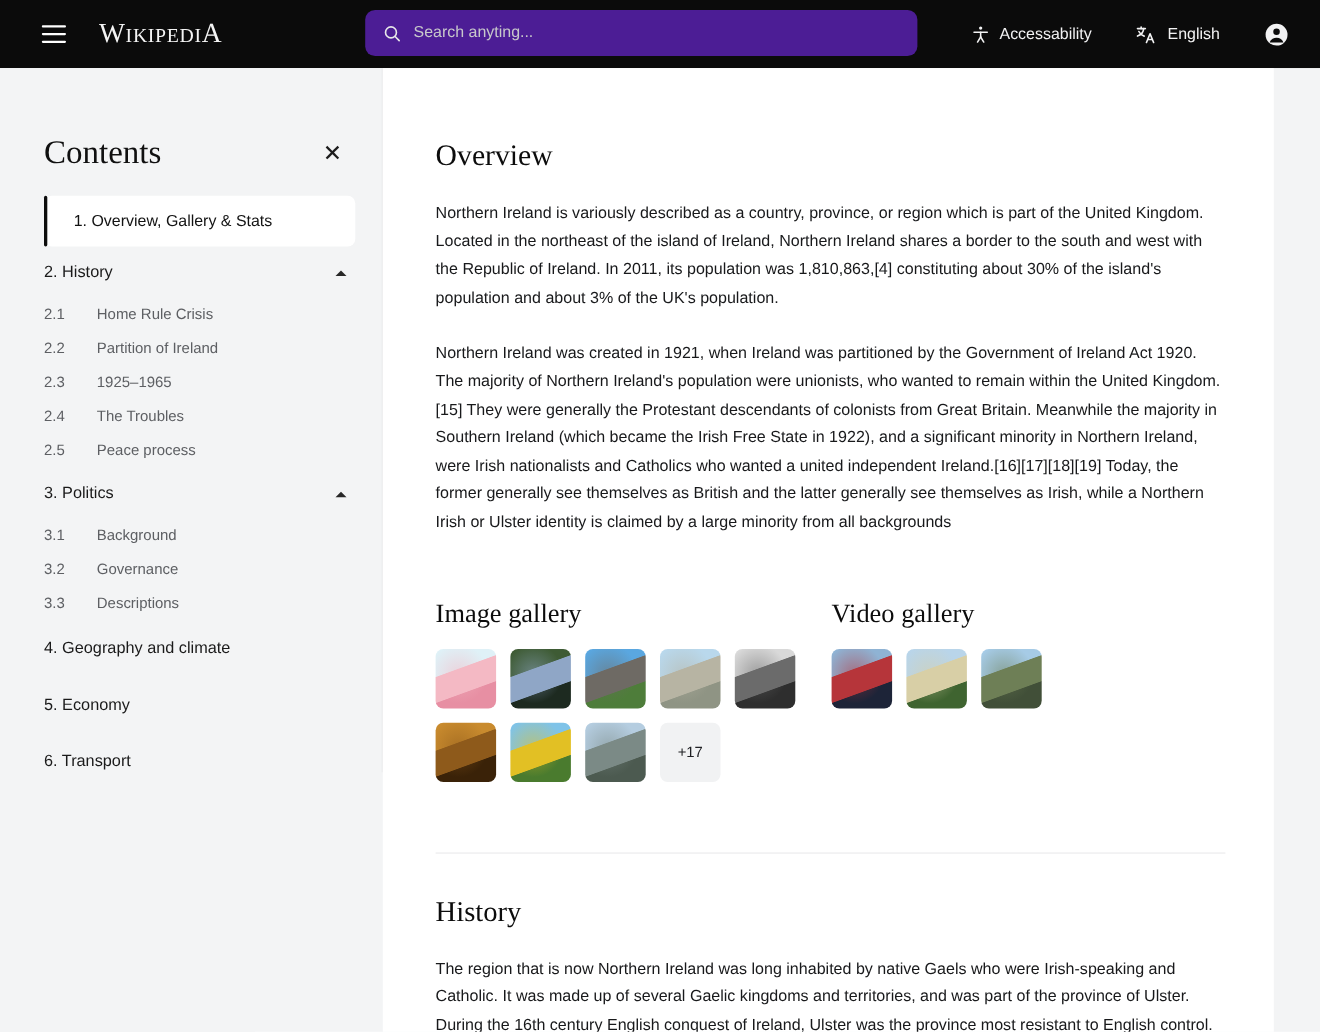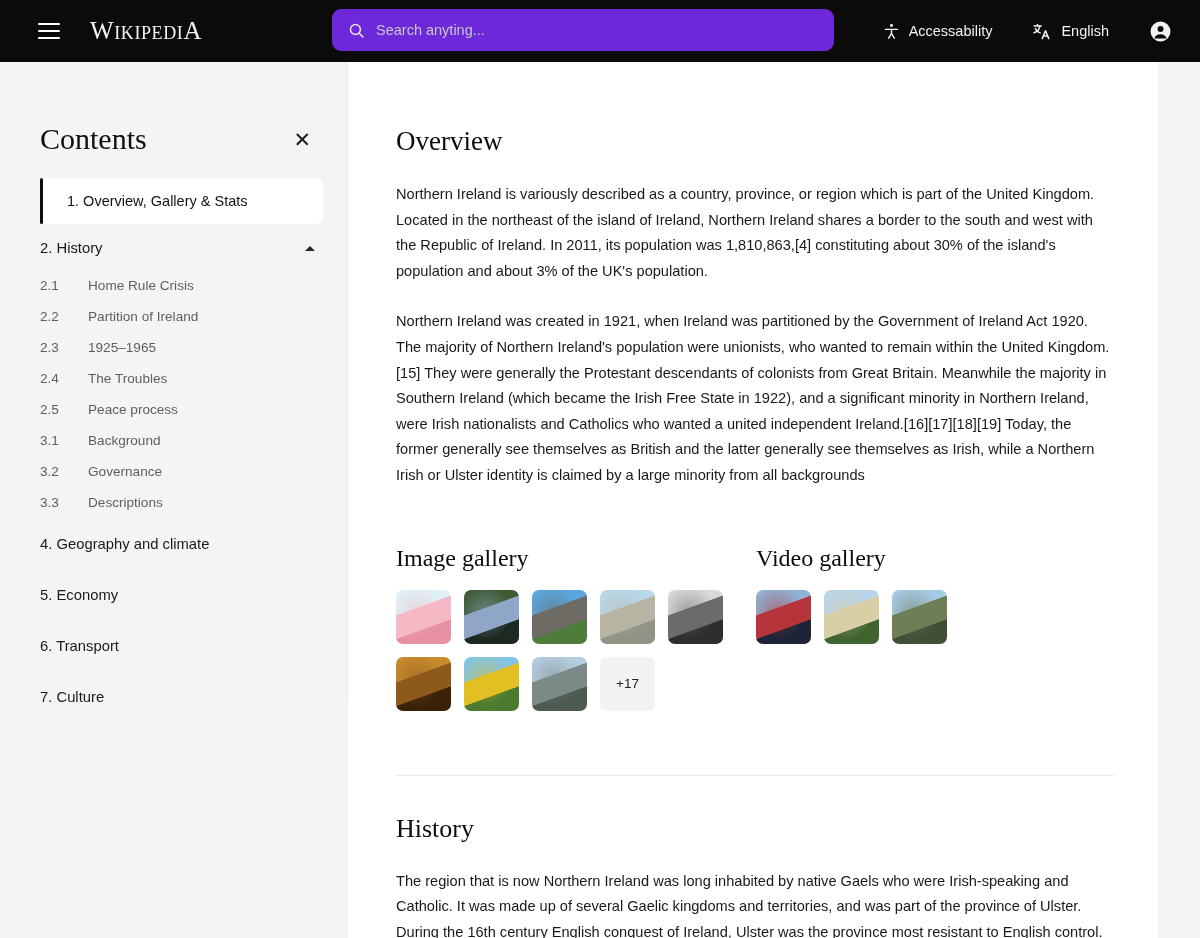--- a/index.html
+++ b/index.html
@@ -29,21 +29,21 @@
     margin-left: 30px;
     font-family: "Liberation Serif", serif;
     font-size: 25px; letter-spacing: .6px;
     color: #f4f4f4;
   }
   .brand .sm { font-size: 18px; }
 
   .searchwrap {
     position: absolute; left: 332px; top: 9px;
     width: 502px; height: 42px;
-    background: #6d28d9; border-radius: 9px;
+    background: #4c1d95; border-radius: 9px;
     display: flex; align-items: center;
     cursor: text;
   }
   .searchwrap svg { margin-left: 16px; flex: 0 0 auto; }
   .search-input {
     background: transparent; border: 0; outline: 0;
     color: #d8d8da; font-size: 14.5px;
     font-family: "Liberation Sans", sans-serif;
     margin-left: 11px; width: 400px;
   }
@@ -220,20 +220,24 @@
             <span>1925–1965</span>
           </div>
           <div class="toc-sub">
             <span class="num">2.4</span>
             <span>The Troubles</span>
           </div>
           <div class="toc-sub">
             <span class="num">2.5</span>
             <span>Peace process</span>
           </div>
+          <div class="toc-sec">
+            <span>3. Politics</span>
+            <span class="caret"></span>
+          </div>
           <div class="toc-sub">
             <span class="num">3.1</span>
             <span>Background</span>
           </div>
           <div class="toc-sub">
             <span class="num">3.2</span>
             <span>Governance</span>
           </div>
           <div class="toc-sub">
             <span class="num">3.3</span>

